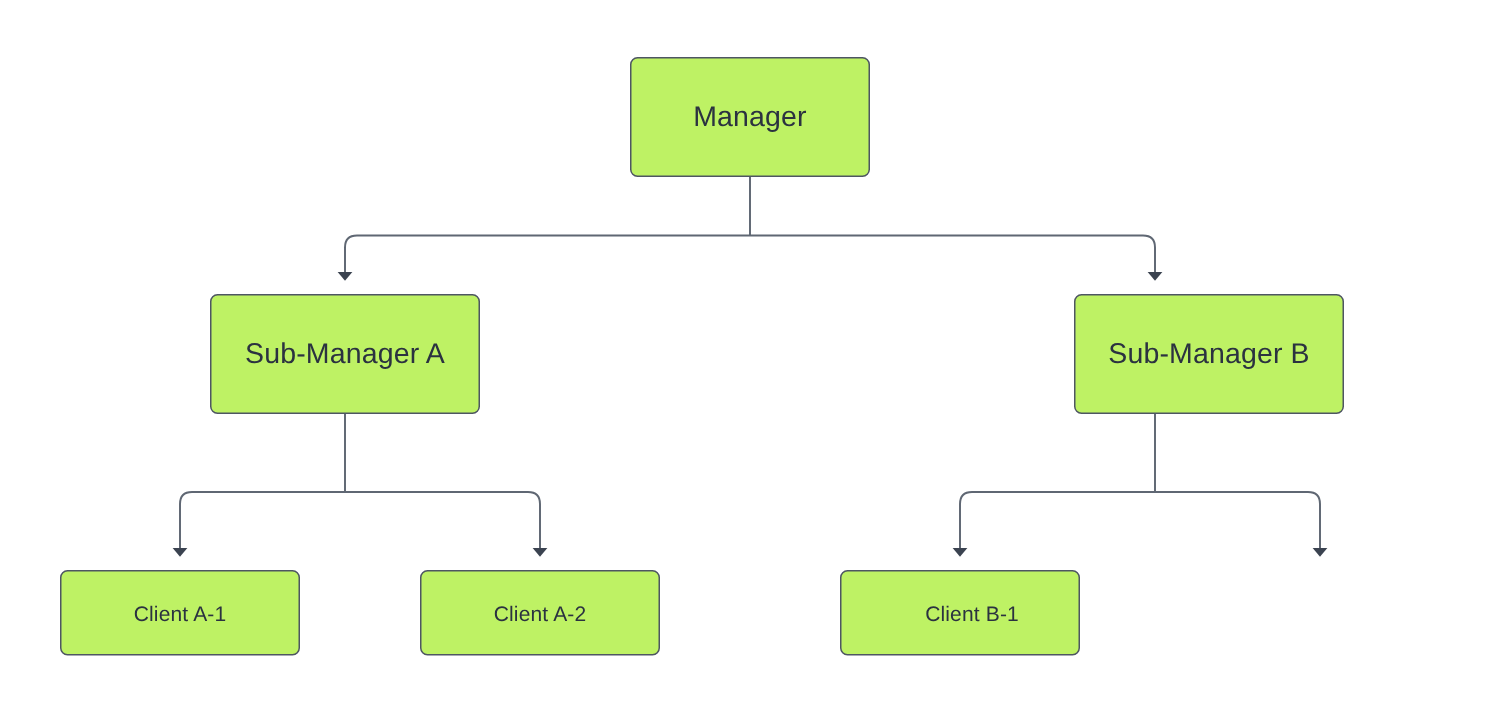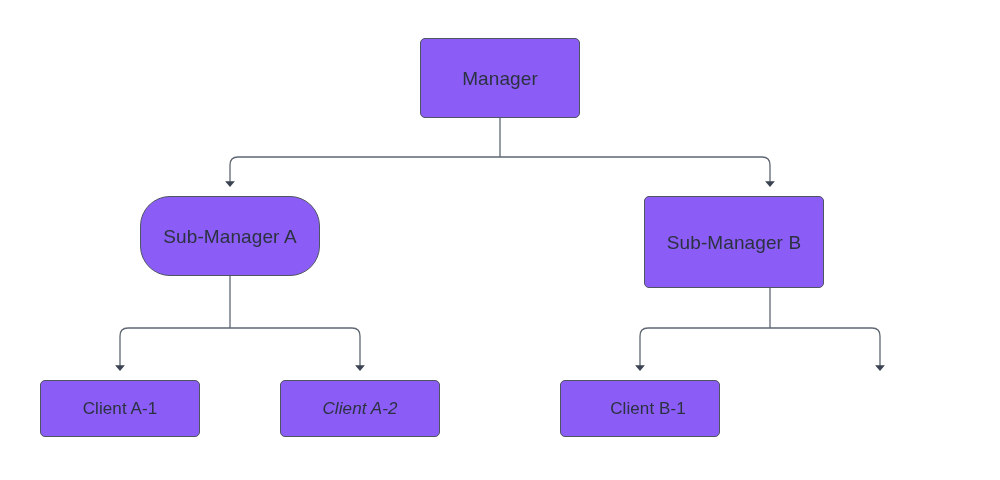--- a/index.html
+++ b/index.html
@@ -23,45 +23,45 @@
   #connector-layer {
     position: absolute;
     left: 0;
     top: 0;
     width: 1000px;
     height: 480px;
   }
   .node {
     position: absolute;
     box-sizing: border-box;
-    background: #8b5cf6;
+    background: #bef264;
     border: 1.3px solid #4e5662;
     border-radius: 5px;
     display: flex;
     align-items: center;
     justify-content: center;
     z-index: 2;
   }
   .node-label {
     color: #2b3240;
     font-size: 19px;
     line-height: 1;
     letter-spacing: 0.1px;
     white-space: nowrap;
     font-family: "Liberation Sans", sans-serif;
   }
   .node-root    { left: 420px; top: 38px;  width: 160px; height: 80px; }
-  .node-sub-a   { left: 140px; top: 196px; width: 180px; height: 80px; border-radius: 30px; }
-  .node-sub-b   { left: 644px; top: 196px; width: 180px; height: 92px; justify-content: center; }
+  .node-sub-a   { left: 140px; top: 196px; width: 180px; height: 80px; }
+  .node-sub-b   { left: 716px; top: 196px; width: 180px; height: 80px; justify-content: center; }
   .node-client  { height: 57px; width: 160px; top: 380px; }
   .node-ca1     { left: 40px;  }
-  .node-ca2     { left: 280px; font-style: italic; }
+  .node-ca2     { left: 280px; }
   .node-cb1     { left: 560px; padding-left: 16px; }
   .node-cb2     { left: 800px; }
-  .node-client .node-label { font-size: 17px; text-align: right; }
+  .node-client .node-label { font-size: 14px; text-align: right; }
 </style>
 </head>
 <body>
 
 <div id="diagram-canvas">
 
   <svg id="connector-layer" viewBox="0 0 1000 480" width="1000" height="480" xmlns="http://www.w3.org/2000/svg">
     <defs>
       <marker id="arrow-down" markerWidth="11" markerHeight="11" refX="3.1" refY="5.5" orient="auto" markerUnits="userSpaceOnUse">
         <path d="M 0.4 0.6 L 6.2 5.5 L 0.4 10.4 Z" fill="#3b4350"></path>

